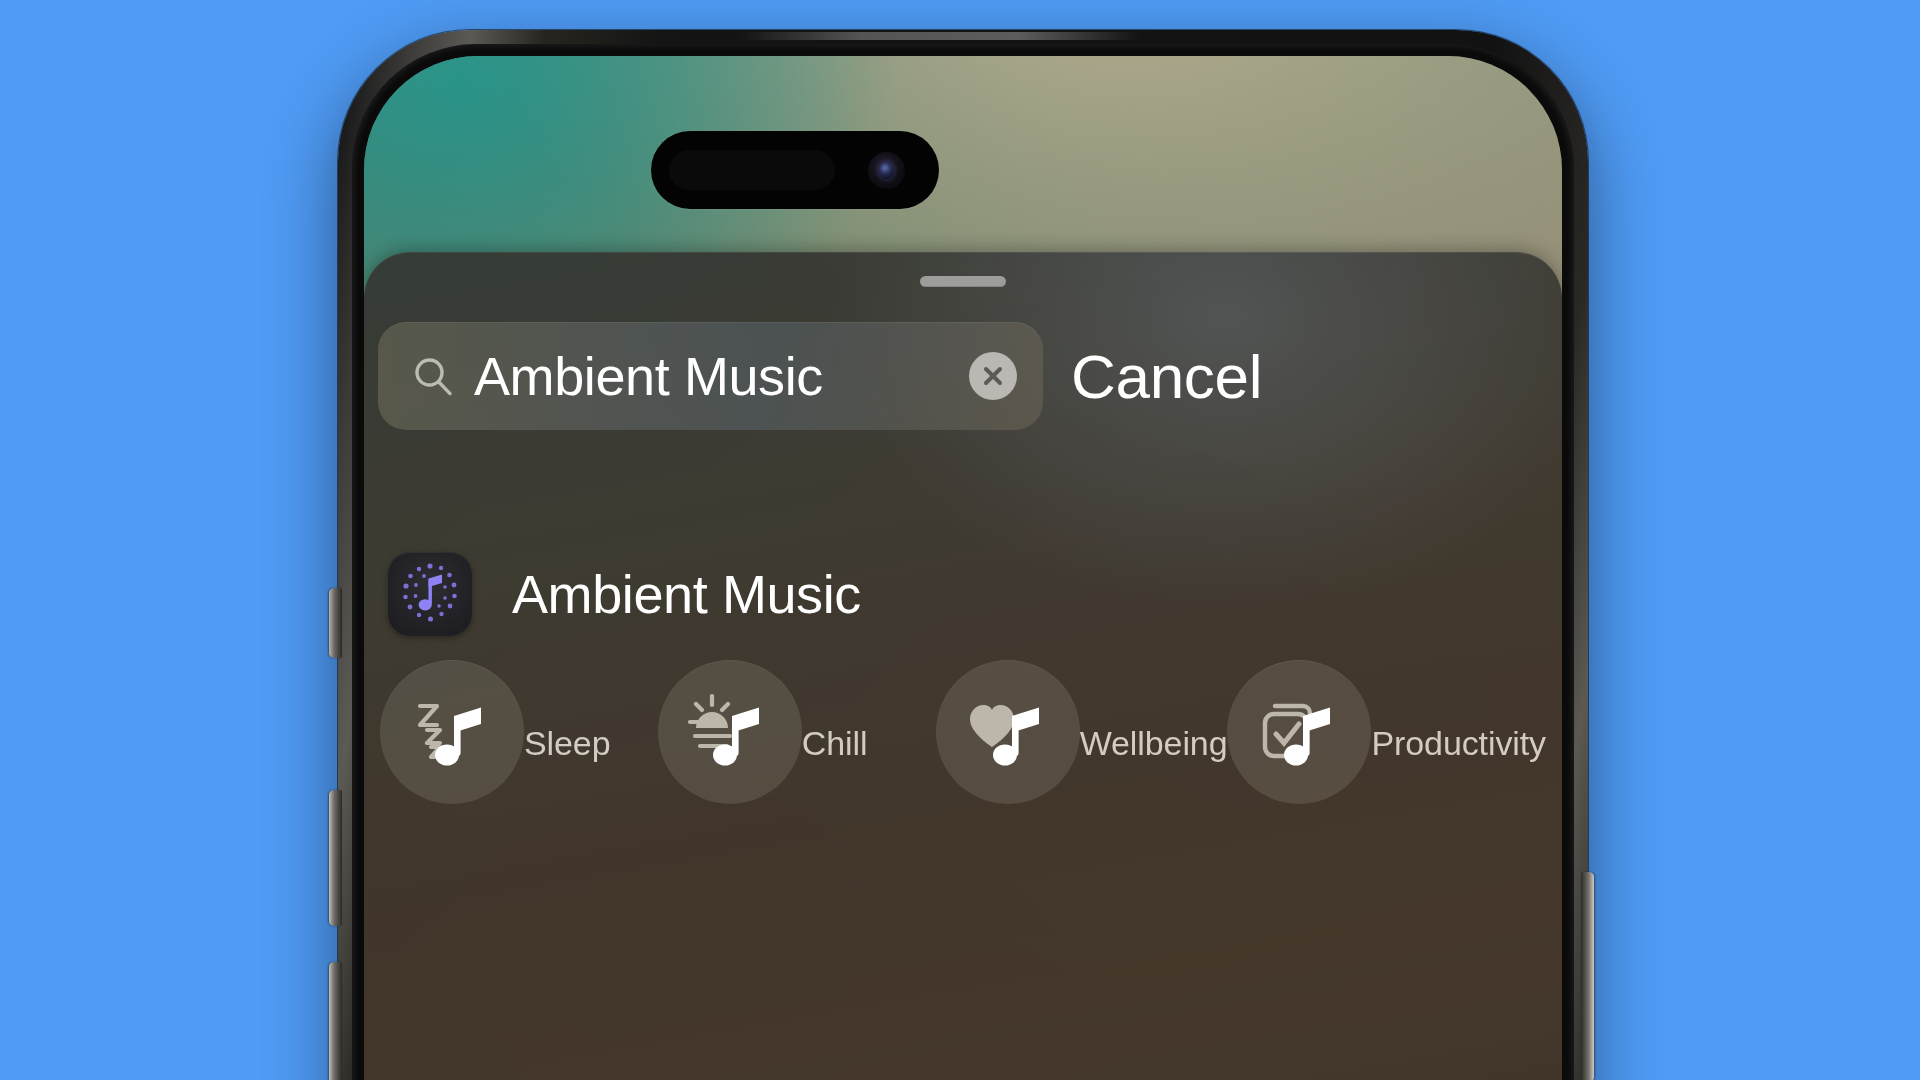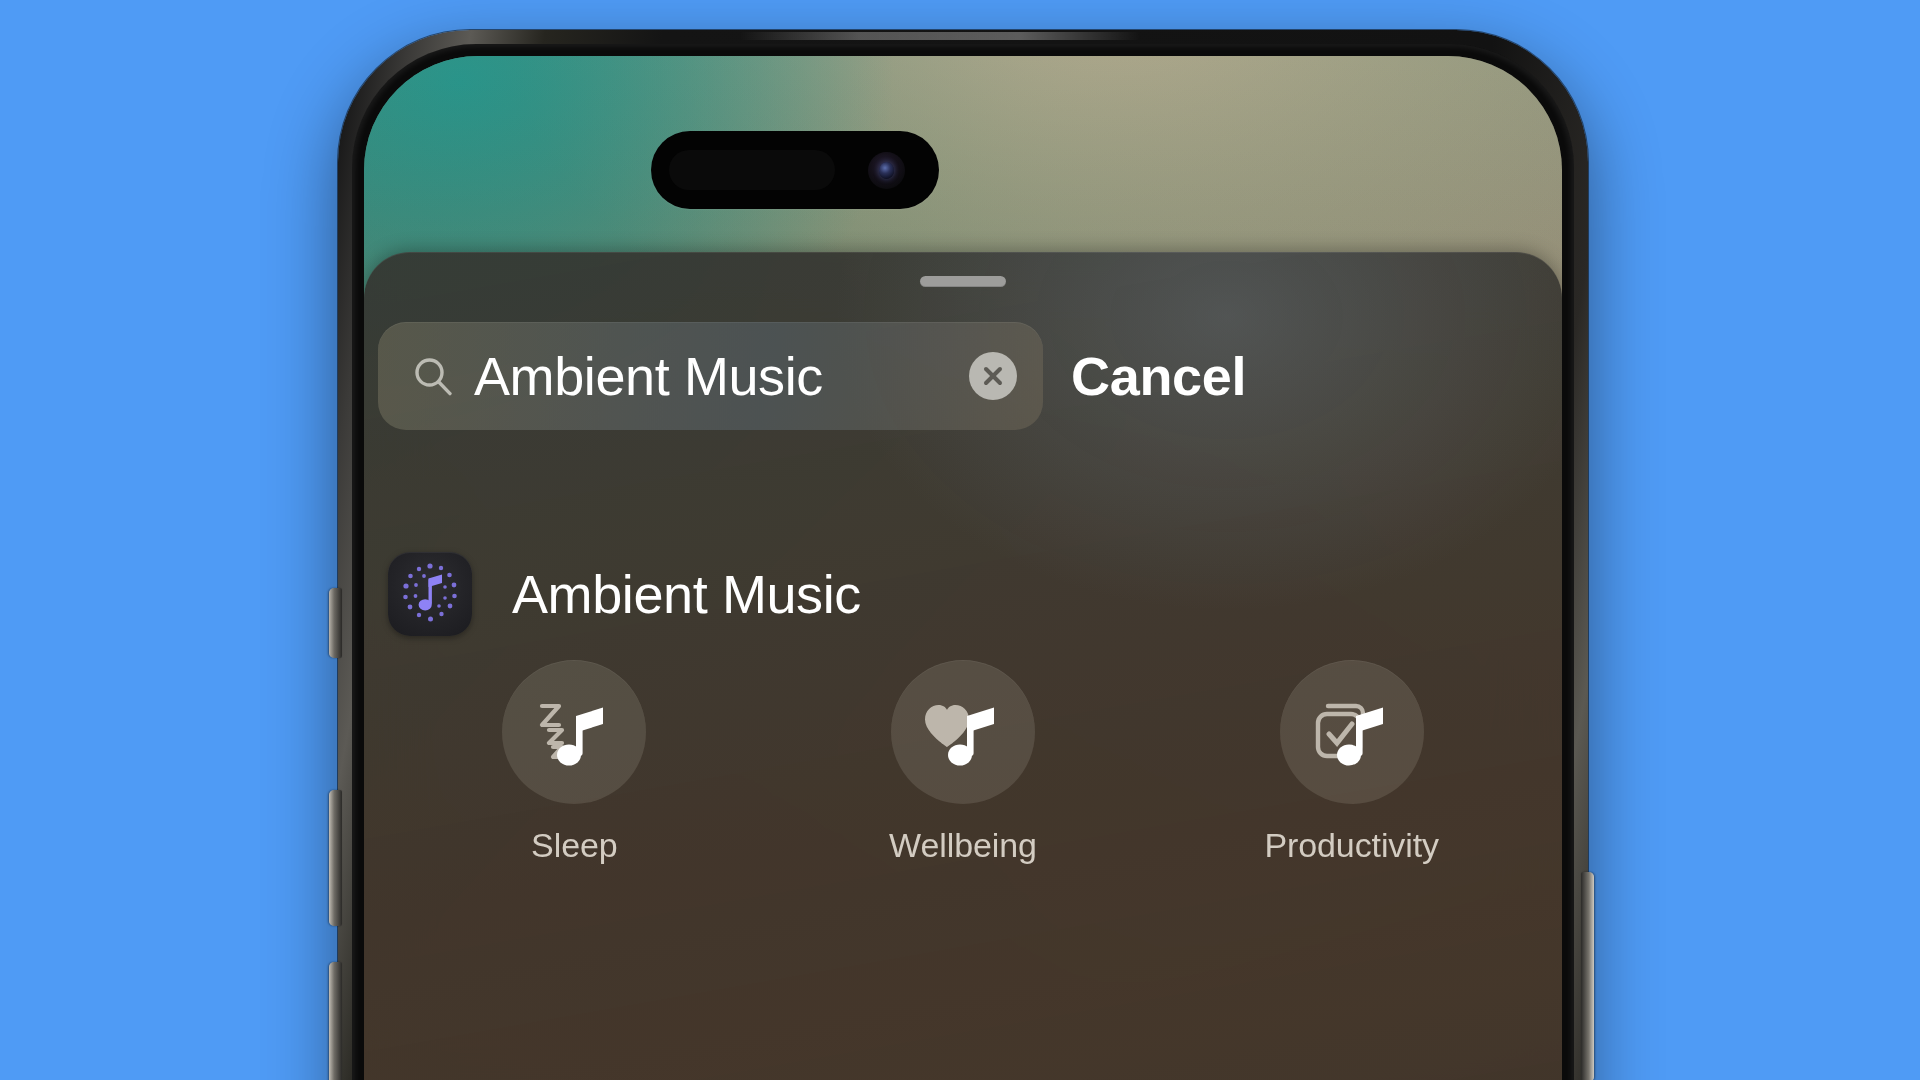--- a/index.html
+++ b/index.html
@@ -141,28 +141,27 @@
     flex:0 0 auto;
     width:48px; height:48px; border-radius:50%;
     background:#b9b8b2;
     display:flex; align-items:center; justify-content:center;
     cursor:pointer;
     border:none;
   }
   #clear-icon{ width:26px; height:26px; display:block; }
   #cancel-button{
     flex:0 0 auto;
-    font-size:54px; color:#fff;
+    font-size:62px; color:#fff;
     letter-spacing:-.3px;
     background:none; border:none;
     font-family:"Liberation Sans", sans-serif;
     cursor:pointer;
     white-space:nowrap;
     padding:0;
-    font-weight:bold;
   }
 
   
   #app-result-row{
     position:absolute;
     left:24px; top:300px;
     display:flex; align-items:center;
     gap:40px;
     cursor:pointer;
   }
@@ -181,21 +180,21 @@
 
   
   #category-grid{
     position:absolute;
     left:16px; top:408px;
     width:calc(100% - 32px);
     display:flex;
   }
   .category-item{
     flex:1 1 0;
-    display:flex; flex-direction:column;
+    display:flex; flex-direction:row;
     align-items:center;
     cursor:pointer;
   }
   .category-circle{
     width:144px; height:144px; border-radius:50%;
     background:rgba(168,163,150,.20);
     display:flex; align-items:center; justify-content:center;
     box-shadow:inset 0 1px 0 rgba(255,255,255,.05);
   }
   .category-circle svg{ width:96px; height:96px; display:block; }
@@ -327,20 +326,41 @@
             <g fill="#ffffff">
               <path d="M50 32 L77 23.5 L77 40 L50 48.5 Z"></path>
               <rect x="50" y="32" width="6.6" height="40" rx="3"></rect>
               <ellipse cx="43" cy="71" rx="12" ry="10.5"></ellipse>
             </g>
           </svg>
         </div>
         <span class="category-label">Sleep</span>
       </div>
 
+      <div class="category-item">
+        <div class="category-circle">
+          <svg viewBox="0 0 96 96" fill="none">
+            <g stroke="#bdb6ab" stroke-width="4.2" stroke-linecap="round" fill="none">
+              <line x1="30" y1="12" x2="30" y2="21"></line>
+              <line x1="14" y1="20" x2="20" y2="26"></line>
+              <line x1="46" y1="20" x2="40" y2="26"></line>
+              <line x1="8" y1="38" x2="17" y2="38"></line>
+              <line x1="13" y1="52" x2="48" y2="52"></line>
+              <line x1="18" y1="62" x2="45" y2="62"></line>
+            </g>
+            <path d="M14 44 A16 16 0 0 1 46 44 Z" fill="#bdb6ab"></path>
+            <g fill="#ffffff">
+              <path d="M50 32 L77 23.5 L77 40 L50 48.5 Z"></path>
+              <rect x="50" y="32" width="6.6" height="40" rx="3"></rect>
+              <ellipse cx="43" cy="71" rx="12" ry="10.5"></ellipse>
+            </g>
+          </svg>
+        </div>
+        <span class="category-label">Chill</span>
+      </div>
 
       <div class="category-item">
         <div class="category-circle">
           <svg viewBox="0 0 96 96" fill="none">
             <path d="M32 63 C32 63 10 49 10 35.5 C10 26.5 16.5 21 23.5 21 C28 21 31 23.5 32 26 C33 23.5 36 21 40.5 21 C47.5 21 54 26.5 54 35.5 C54 49 32 63 32 63 Z" fill="#bdb6ab"></path>
             <g fill="#ffffff">
               <path d="M52 32 L79 23.5 L79 40 L52 48.5 Z"></path>
               <rect x="52" y="32" width="6.6" height="40" rx="3"></rect>
               <ellipse cx="45" cy="71" rx="12" ry="10.5"></ellipse>
             </g>

